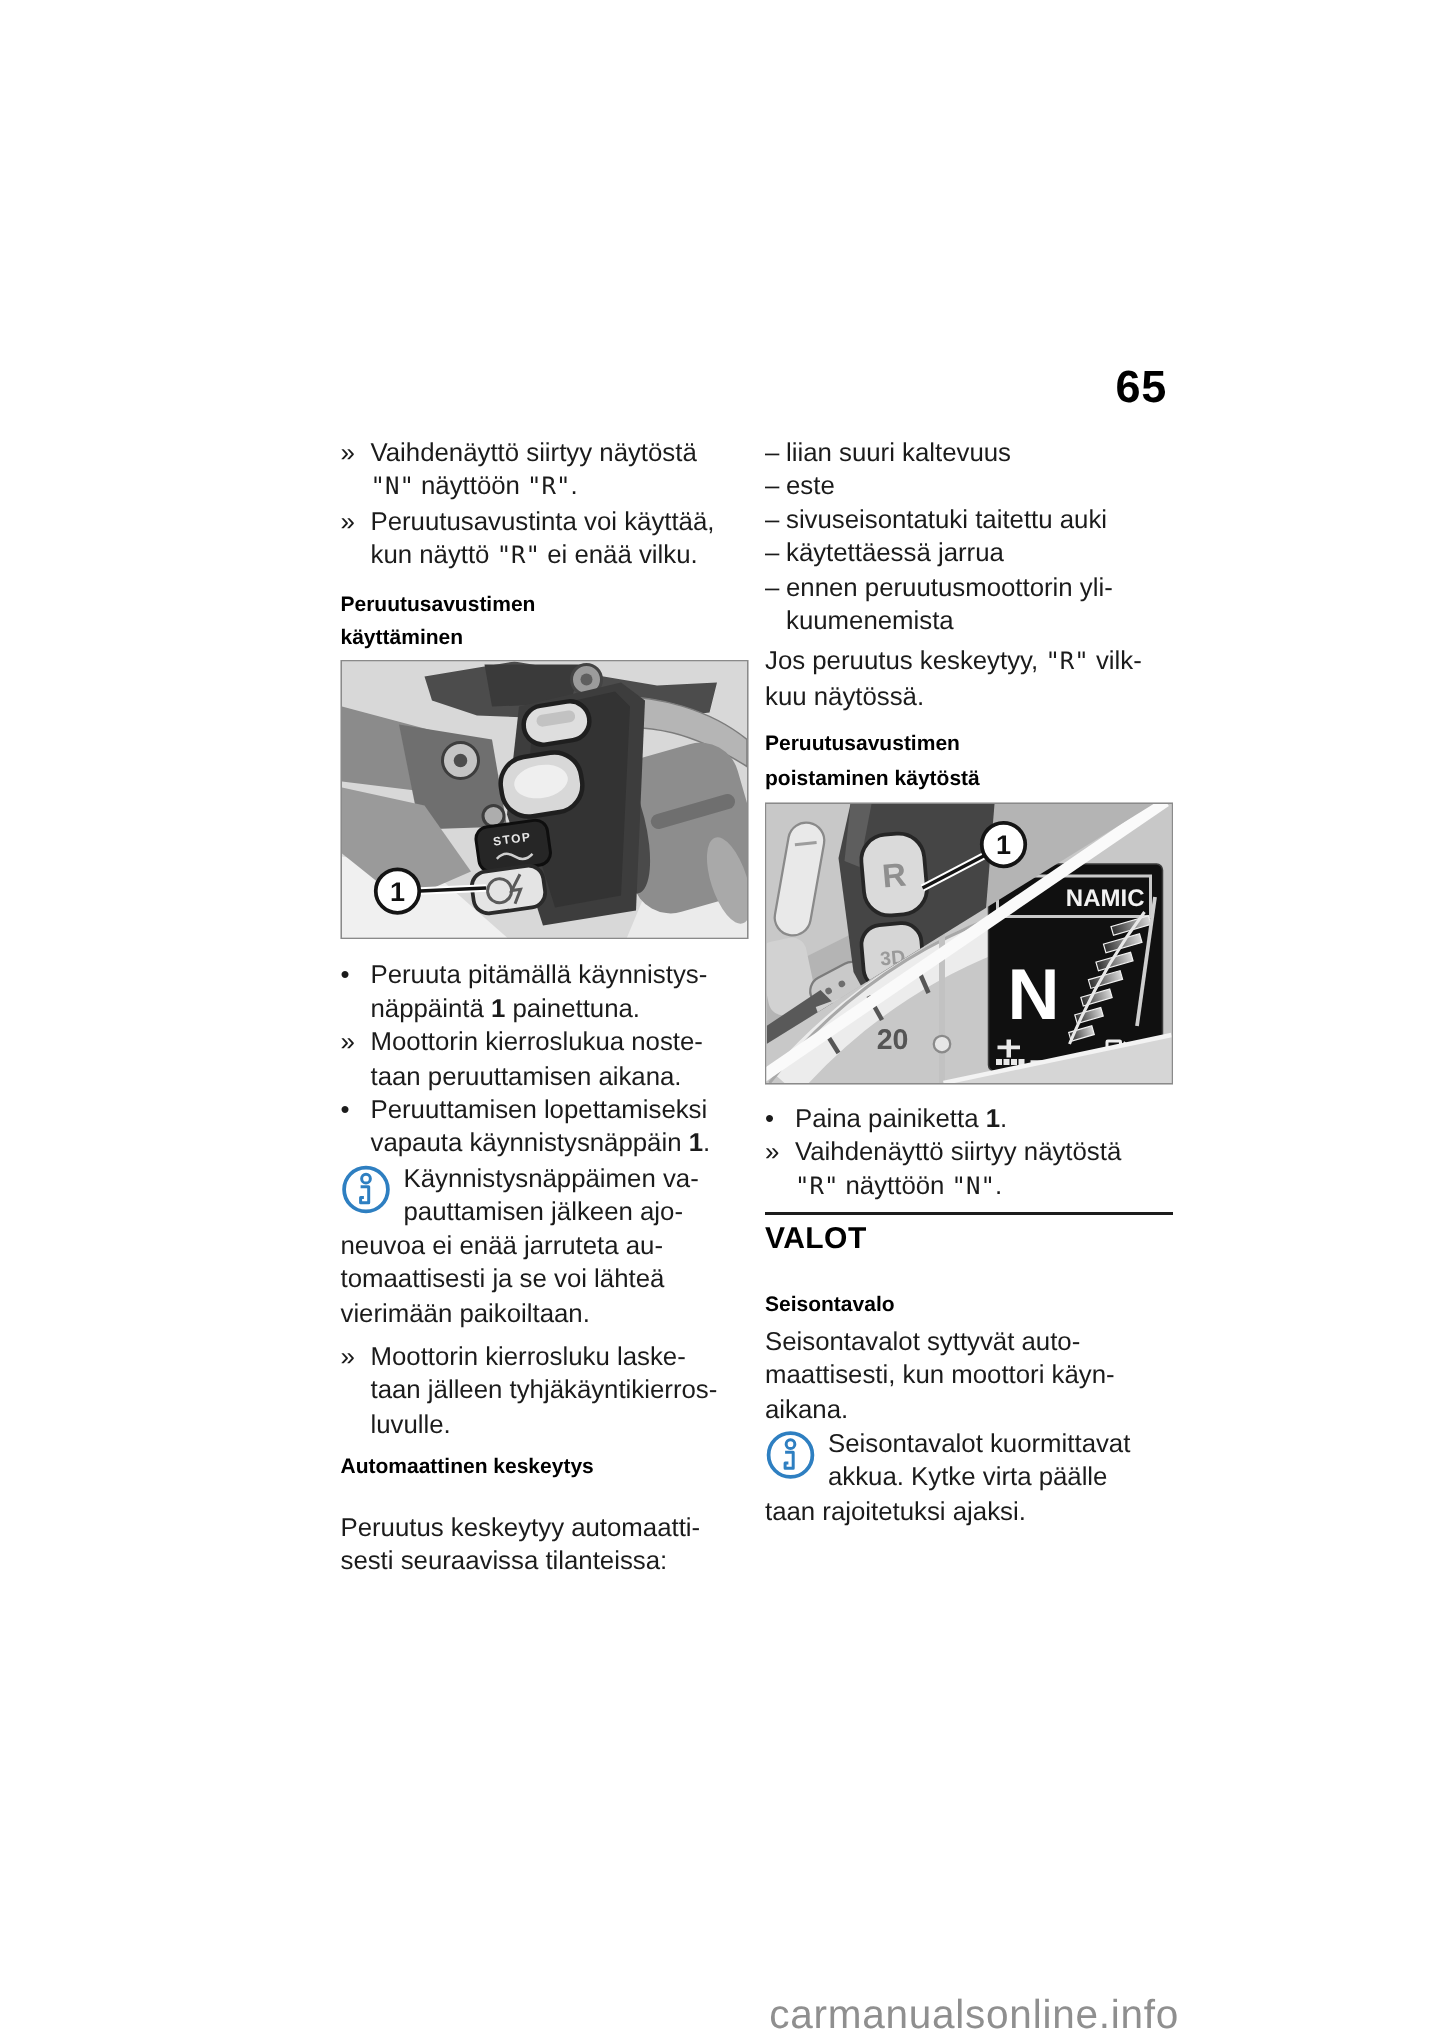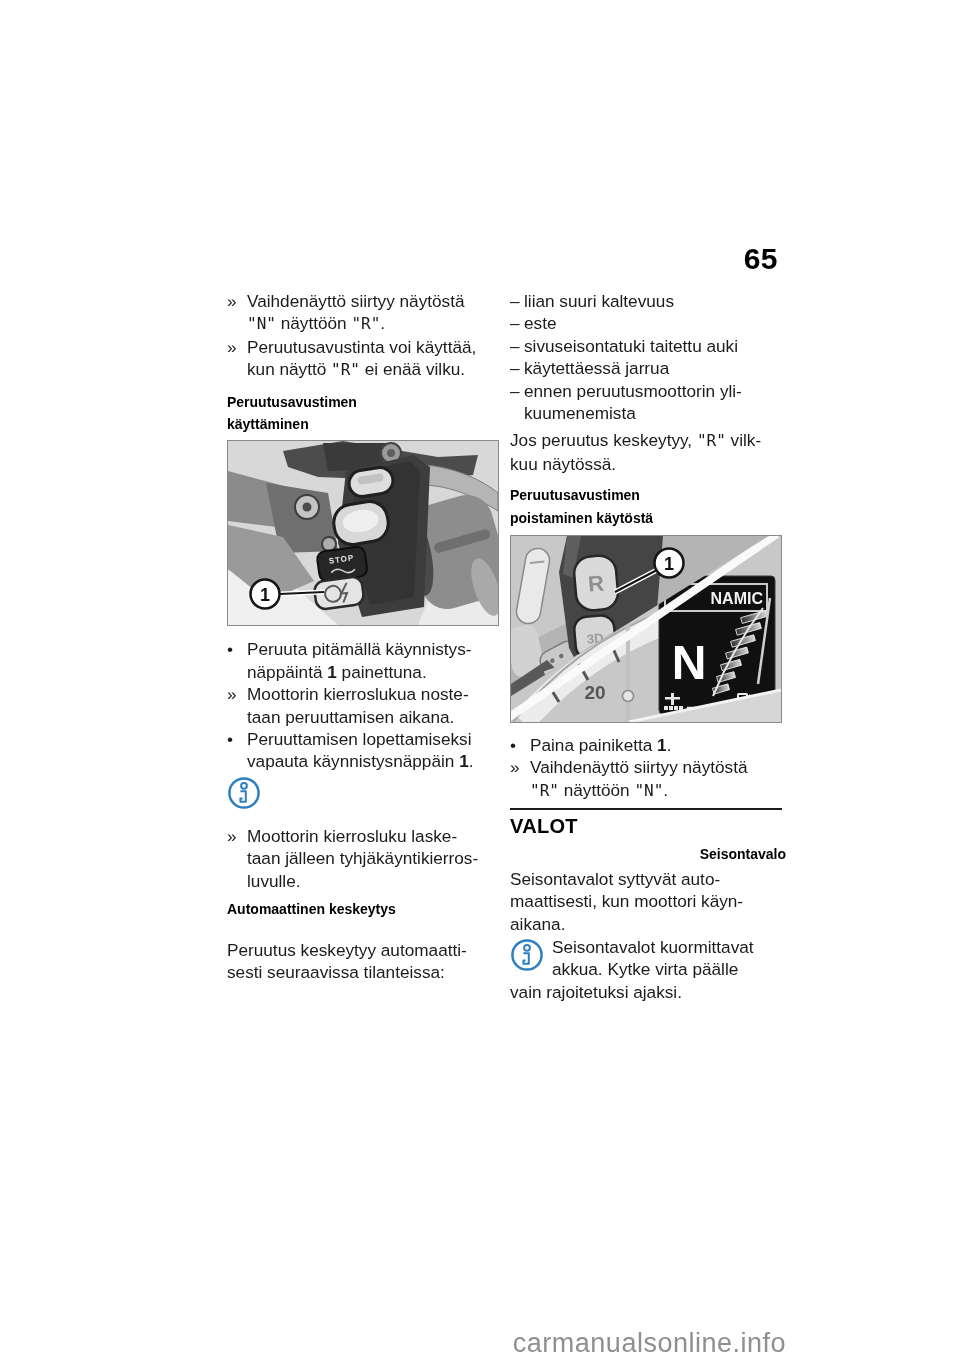--- a/index.html
+++ b/index.html
@@ -145,20 +145,25 @@
     </div>
 
     <div class="note" style="margin-top:1px;">
       <span class="icon">
         <svg width="34" height="34" viewBox="0 0 34 34">
           <circle cx="17" cy="17" r="14.6" fill="#ffffff" stroke="#2e7fc1" stroke-width="2.5"></circle>
           <circle cx="17" cy="9.8" r="2.9" fill="none" stroke="#2e7fc1" stroke-width="2"></circle>
           <path d="M13.4,15.2 h5.4 v10.6 h-5.4 v-3.4 h2.2" fill="none" stroke="#2e7fc1" stroke-width="2" stroke-linejoin="round"></path>
         </svg>
       </span>
+      <span class="note-text"><span>Käynnistysnäppäimen va-
+pauttamisen jälkeen ajo-
+neuvoa ei enää jarruteta au-
+tomaattisesti ja se voi lähteä
+vierimään paikoiltaan.</span></span>
     </div>
 
     <div class="li" style="margin-top:7px;">
       <span class="marker">»</span>
       <span class="li-text"><span>Moottorin kierrosluku laske-
 taan jälleen tyhjäkäyntikierros-
 luvulle.</span></span>
     </div>
 
     <h4 class="heading" style="margin-top:6px;">Automaattinen keskeytys</h4>
@@ -297,33 +302,33 @@
     </div>
     <div class="li">
       <span class="marker">»</span>
       <span class="li-text"><span>Vaihdenäyttö siirtyy näytöstä
 </span><span class="seg-mono">"R"</span><span> näyttöön </span><span class="seg-mono">"N"</span><span>.</span></span>
     </div>
 
     <hr class="rule">
 
     <h2 class="heading big" style="margin-top:4px;">VALOT</h2>
-    <h4 class="heading" style="margin-top:5px;text-align:right;">Seisontavalo</h4>
+    <h4 class="heading" style="margin-top:20px;">Seisontavalo</h4>
     <p class="para" style="margin-top:2px;">Seisontavalot syttyvät auto-
 maattisesti, kun moottori käyn-
 aikana.</p>
 
     <div class="note" style="margin-top:1px;">
       <span class="icon">
         <svg width="34" height="34" viewBox="0 0 34 34">
           <circle cx="17" cy="17" r="14.6" fill="#ffffff" stroke="#2e7fc1" stroke-width="2.5"></circle>
           <circle cx="17" cy="9.8" r="2.9" fill="none" stroke="#2e7fc1" stroke-width="2"></circle>
           <path d="M13.4,15.2 h5.4 v10.6 h-5.4 v-3.4 h2.2" fill="none" stroke="#2e7fc1" stroke-width="2" stroke-linejoin="round"></path>
         </svg>
       </span>
       <span class="note-text"><span>Seisontavalot kuormittavat
 akkua. Kytke virta päälle
-vain rajoitetuksi ajaksi.</span></span>
+taan rajoitetuksi ajaksi.</span></span>
     </div>
   </div>
 
   <div class="watermark">carmanualsonline.info</div>
 </div>
 
 </body></html>

